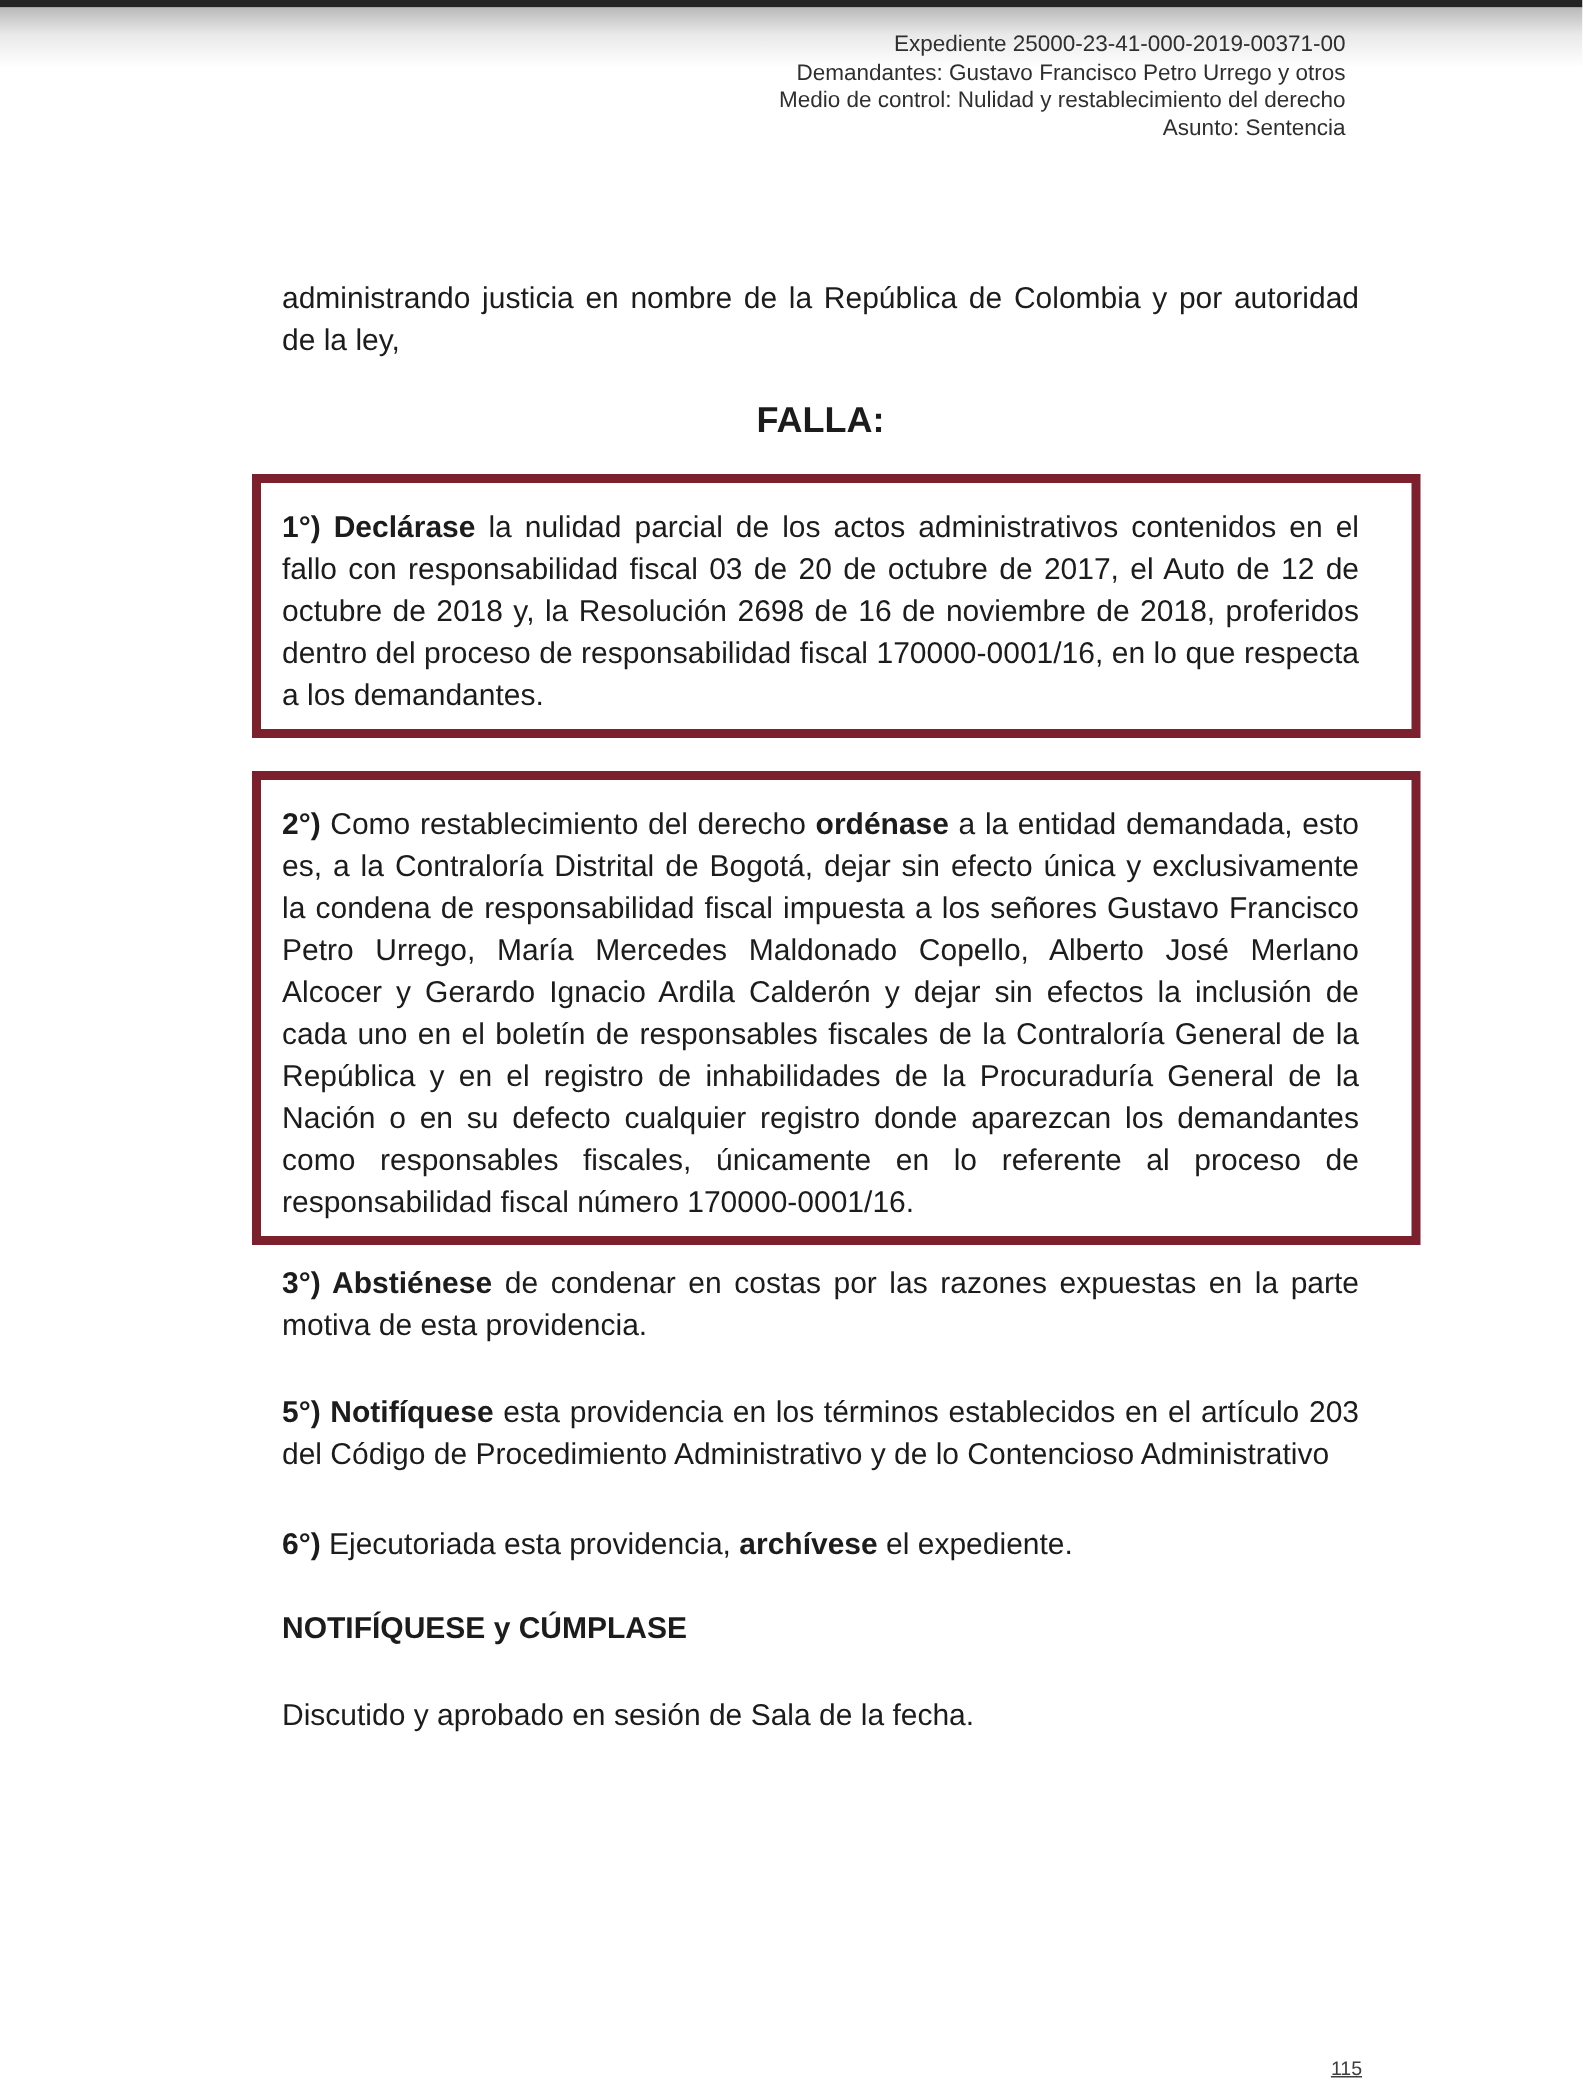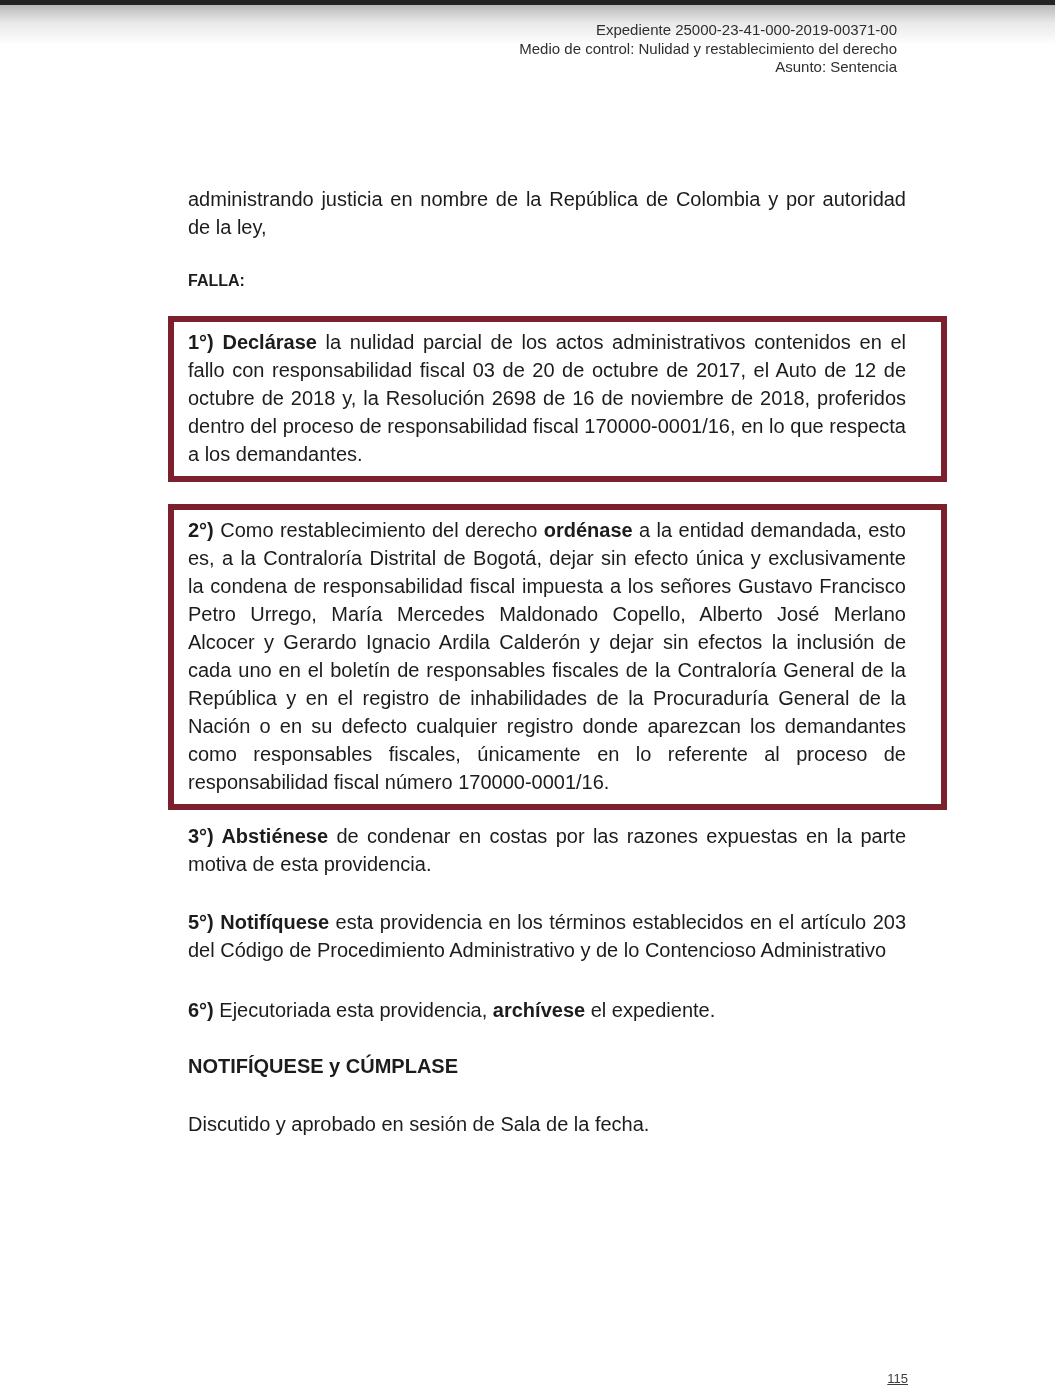--- a/index.html
+++ b/index.html
@@ -44,29 +44,29 @@
     width: 718px;
     font-size: 20px;
     line-height: 28px;
   }
 
   .para { margin: 0; text-align: justify; }
   .b { font-weight: bold; }
 
   .falla {
     margin: 26px 0 0 0;
-    text-align: left;
-    font-size: 16px;
+    text-align: center;
+    font-size: 24px;
     font-weight: bold;
     line-height: 28px;
   }
 
   .boxed {
     border: 6px solid var(--box-border, #7c202e);
-    padding: 6px 35px 8px 14px;
+    padding: 16px 35px 8px 14px;
     margin-right: -41px;
     margin-left: -20px;
   }
   #box1 { margin-top: 21px; }
   #box2 { margin-top: 22px; }
   #p3 { margin-top: 12px; }
   #p4 { margin-top: 30px; }
   #p5 { margin-top: 30px; }
   #p6 { margin-top: 32px; }
   .closing { margin: 28px 0 0 0; font-weight: bold; text-align: left; }
@@ -82,20 +82,21 @@
   }
 </style>
 </head>
 <body>
 
 <div class="top-bar"></div>
 <div class="top-shadow"></div>
 
 <div class="doc-header">
   <div>Expediente 25000-23-41-000-2019-00371-00</div>
+  <div>Demandantes: Gustavo Francisco Petro Urrego y otros</div>
   <div>Medio de control: Nulidad y restablecimiento del derecho</div>
   <div>Asunto: Sentencia</div>
 </div>
 
 <div class="content">
 
   <p class="para">administrando justicia en nombre de la República de Colombia y por autoridad de la ley,</p>
 
   <h2 class="falla">FALLA:</h2>
 

